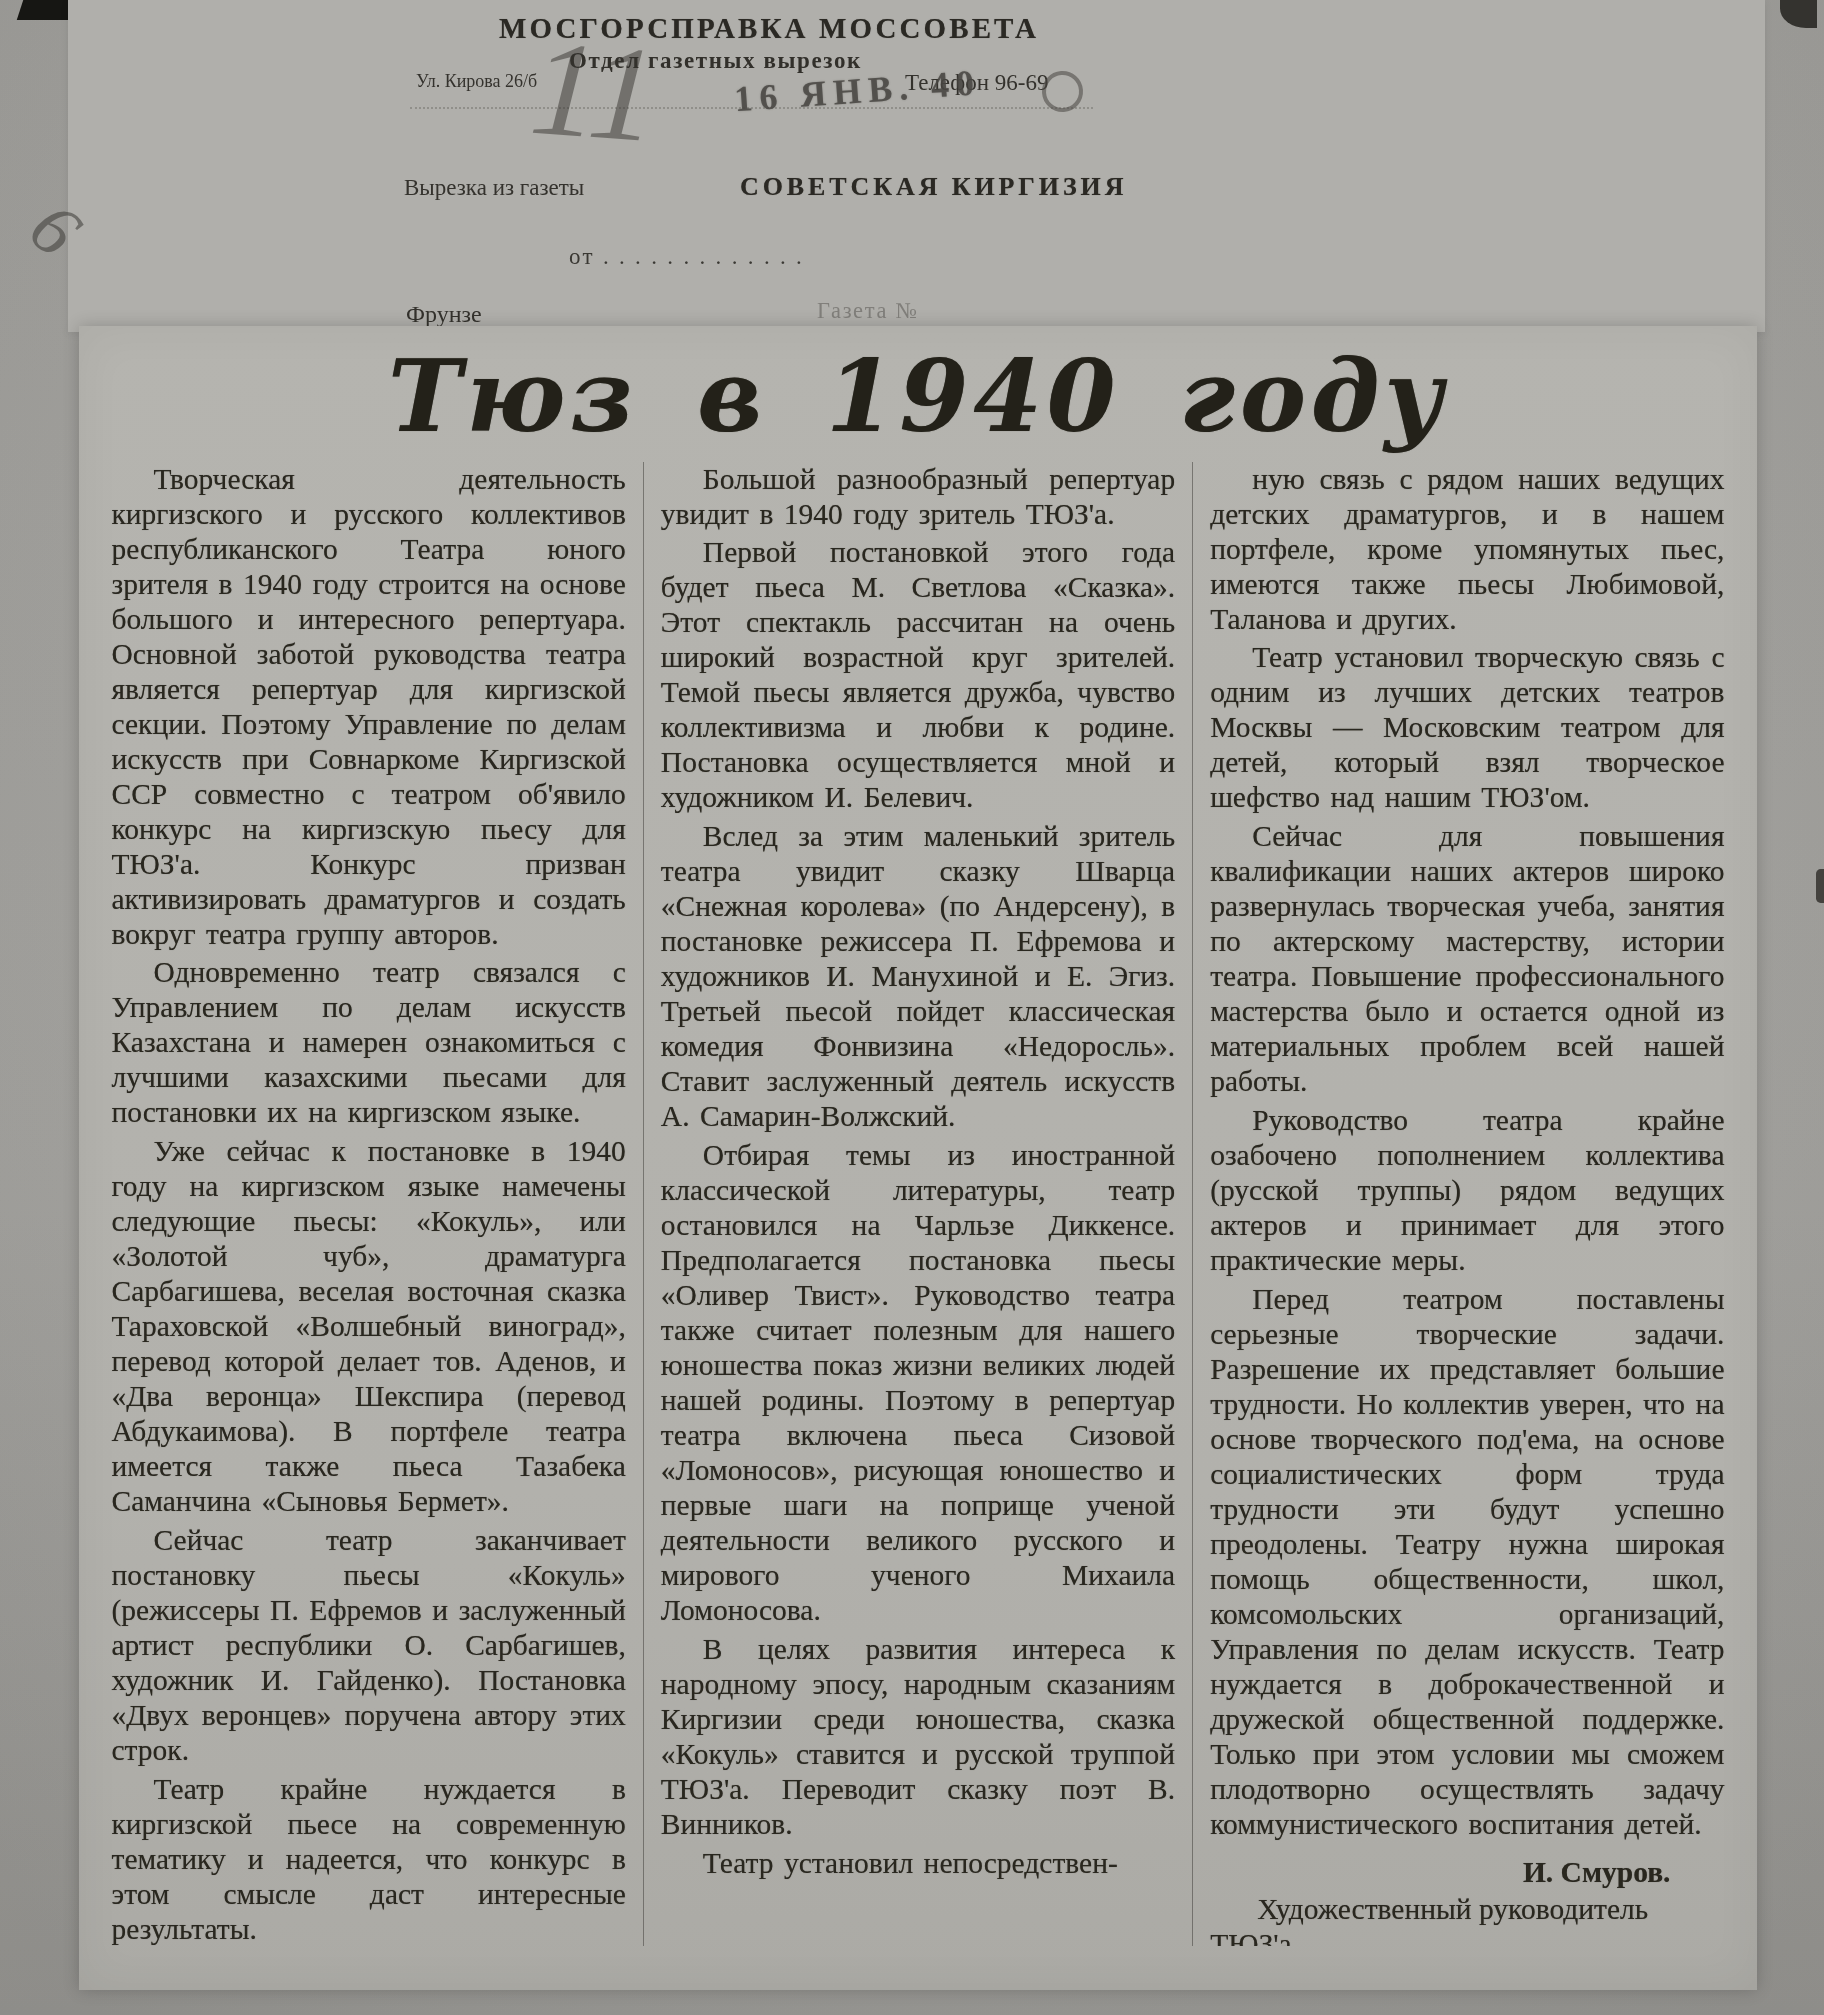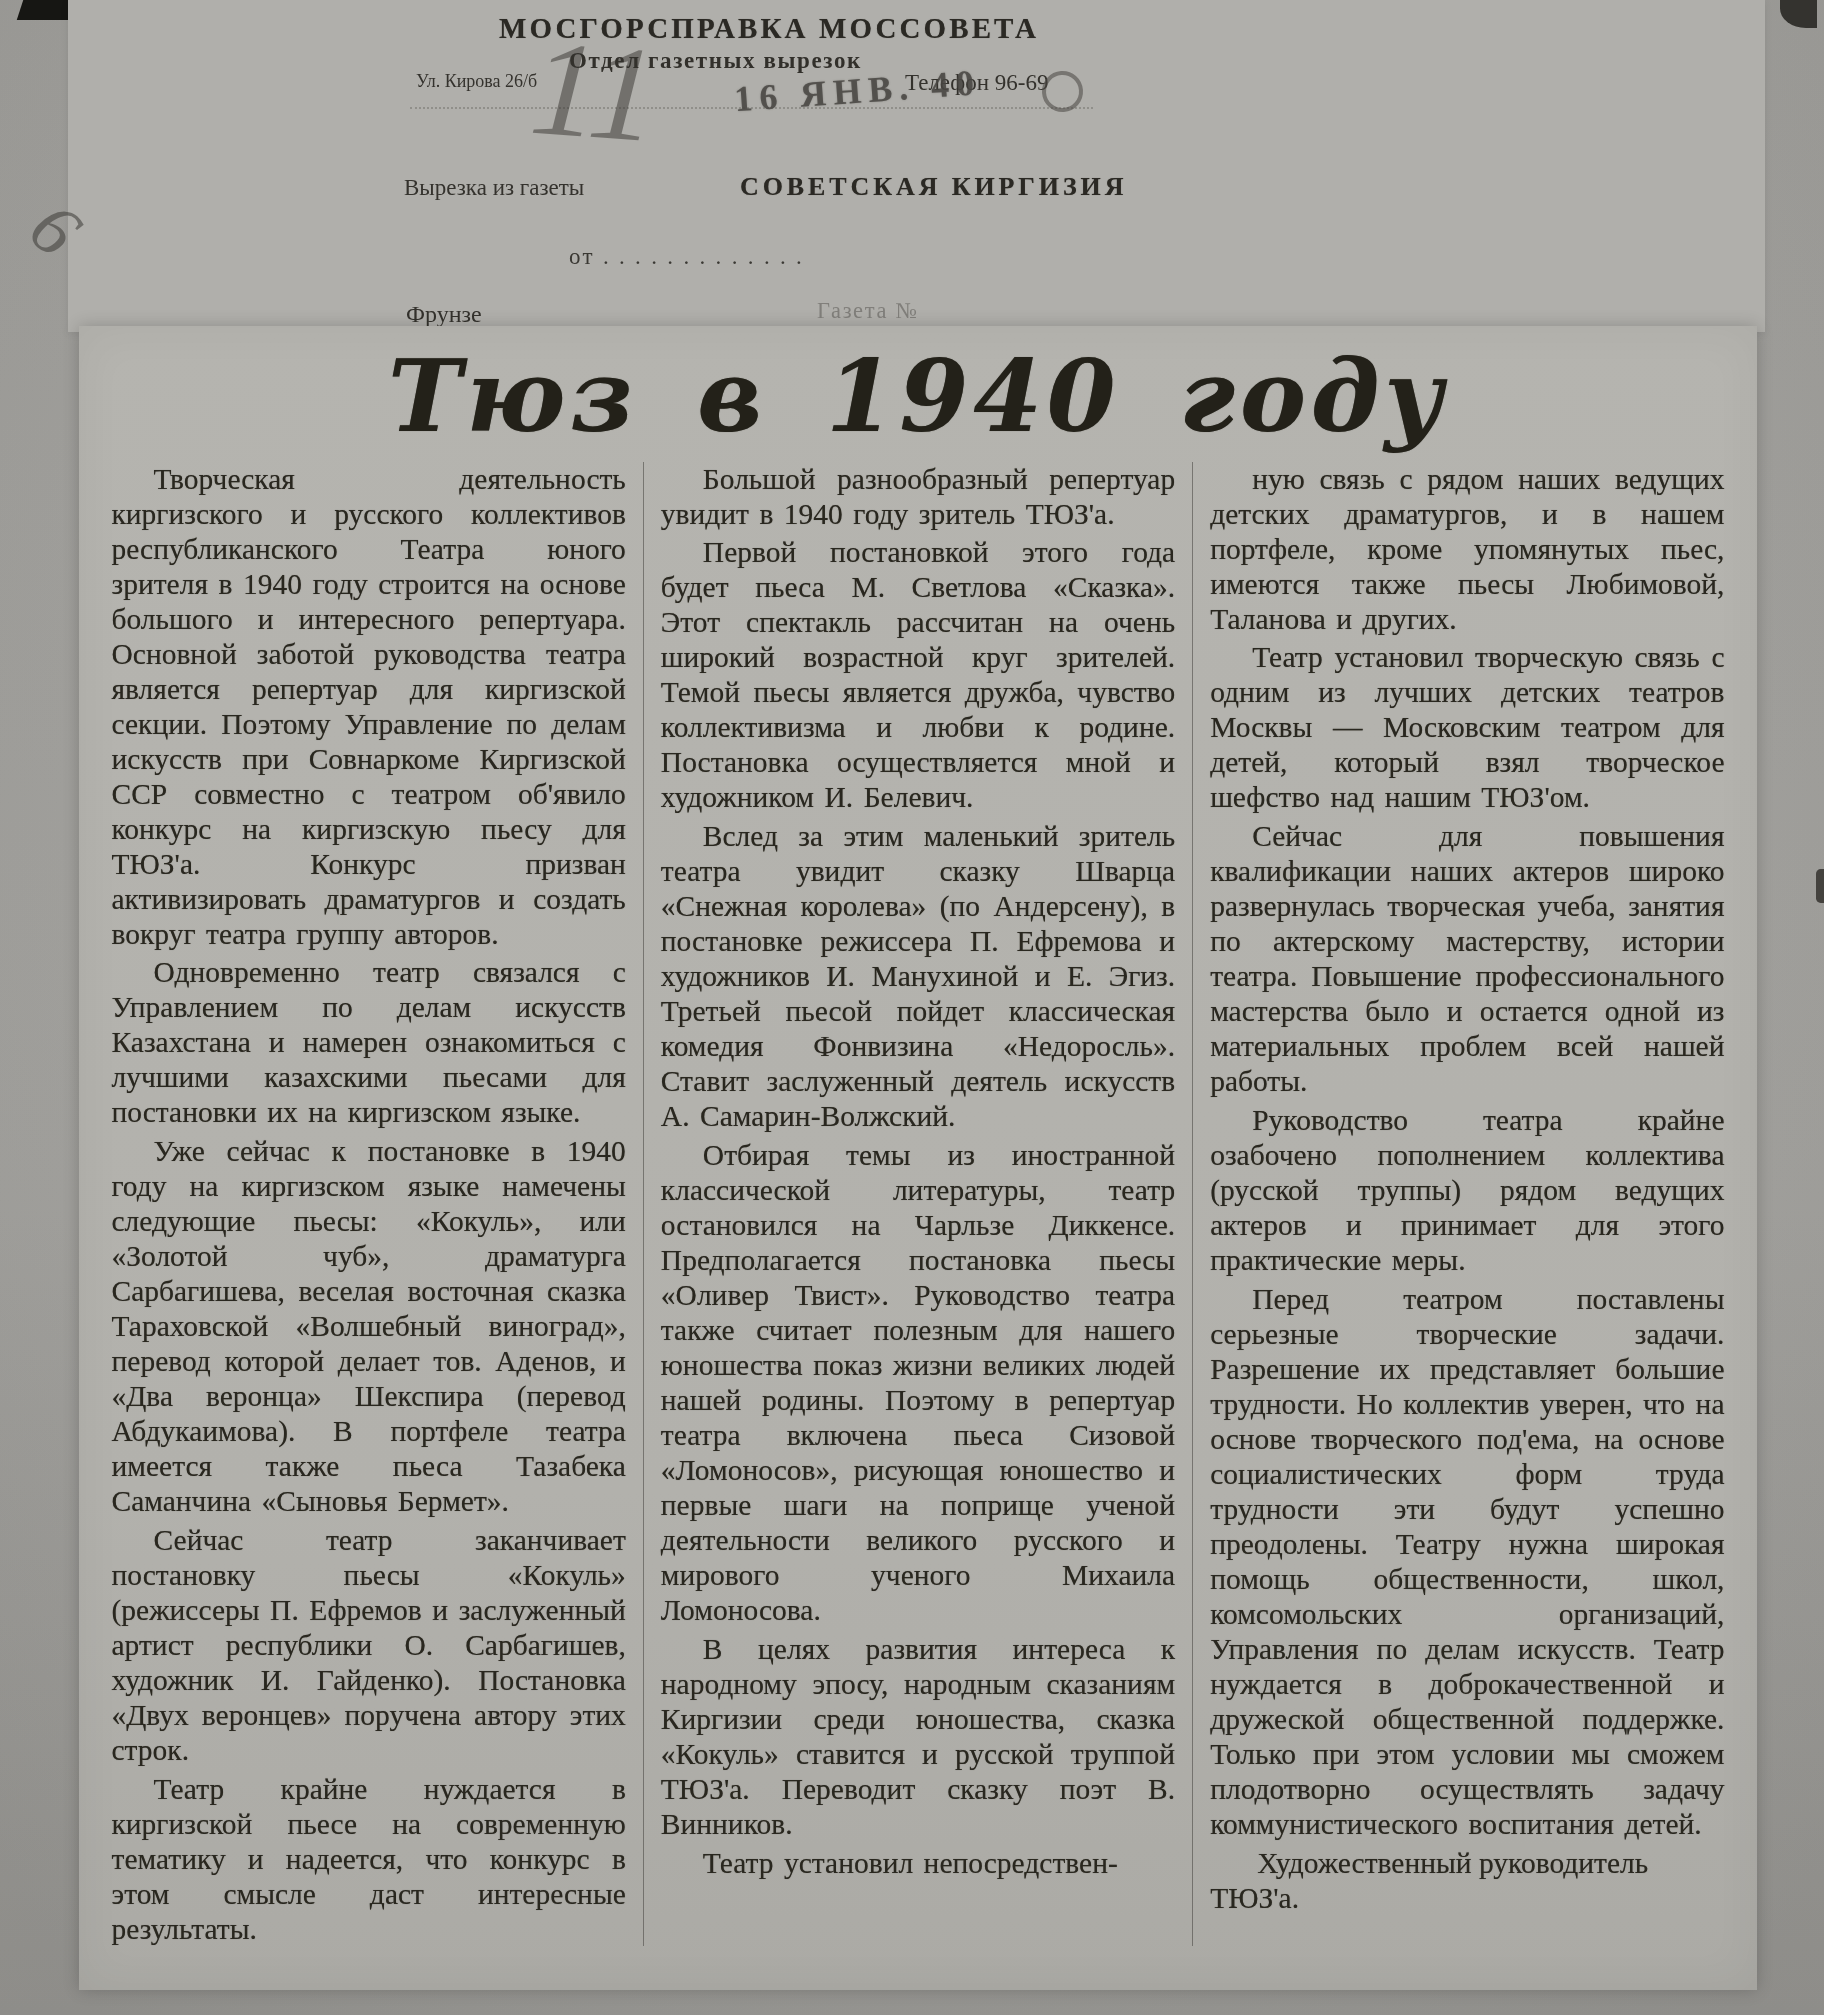--- a/index.html
+++ b/index.html
@@ -227,19 +227,20 @@
           <p class="para">Театр установил непосредствен-</p>
         </div>
       <div class="col">
         <div>
             <p class="para">ную связь с рядом наших ведущих детских драматургов, и в нашем портфеле, кроме упомянутых пьес, имеются также пьесы Любимовой, Таланова и других.</p>
             <p class="para">Театр установил творческую связь с одним из лучших детских театров Москвы — Московским театром для детей, который взял творческое шефство над нашим ТЮЗ'ом.</p>
             <p class="para">Сейчас для повышения квалификации наших актеров широко развернулась творческая учеба, занятия по актерскому мастерству, истории театра. Повышение профессионального мастерства было и остается одной из материальных проблем всей нашей работы.</p>
             <p class="para">Руководство театра крайне озабочено пополнением коллектива (русской труппы) рядом ведущих актеров и принимает для этого практические меры.</p>
             <p class="para">Перед театром поставлены серьезные творческие задачи. Разрешение их представляет большие трудности. Но коллектив уверен, что на основе творческого под'ема, на основе социалистических форм труда трудности эти будут успешно преодолены. Театру нужна широкая помощь общественности, школ, комсомольских организаций, Управления по делам искусств. Театр нуждается в доброкачественной и дружеской общественной поддержке. Только при этом условии мы сможем плодотворно осуществлять задачу коммунистического воспитания детей.</p>
           </div>
+        <div class="sig-name">И. Смуров.</div>
         <div class="sig-role">Художественный руководитель ТЮЗ'а.</div>
       </div>
     </div>
   </div>
 
 </div>
 
 
 </body></html>

